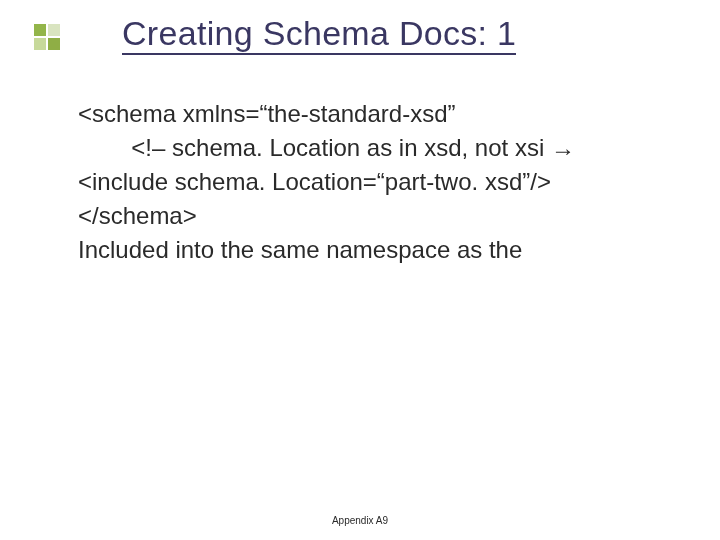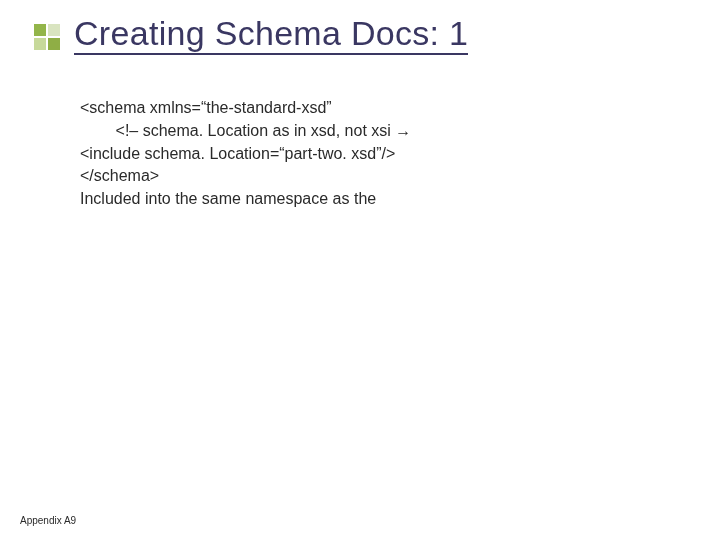--- a/index.html
+++ b/index.html
@@ -6,20 +6,21 @@
     html, body { width: 720px; height: 540px; overflow: hidden; }
     body {
       background: #ffffff;
       font-family: Verdana, Geneva, sans-serif;
       position: relative;
     }
     .header {
       display: flex;
       align-items: flex-start;
       padding: 14px 0 0 34px;
+      gap: 48px;
     }
     .bullet-grid {
       display: grid;
       grid-template-columns: repeat(2, 12px);
       grid-template-rows: repeat(2, 12px);
       gap: 2px;
       margin-right: 14px;
       margin-top: 10px;
       flex-shrink: 0;
     }
@@ -35,35 +36,34 @@
       font-size: 34px;
       color: #3a3762;
       font-weight: 400;
       letter-spacing: 0.3px;
       border-bottom: 2px solid #3a3762;
       padding-bottom: 0px;
       line-height: 1.15;
       display: inline-block;
     }
     .content {
-      padding: 42px 30px 0 40px;
-      font-size: 16px;
+      padding: 42px 30px 0 78px;
+      font-size: 24px;
       color: #2a2a2a;
       line-height: 1.42;
-      margin-left: 40px;
     }
     .content .line { white-space: pre; }
     .footer {
       position: absolute;
       bottom: 14px;
       left: 0;
       width: 100%;
       display: flex;
       align-items: center;
-      justify-content: flex-start;
+      justify-content: center;
       padding: 0 20px;
       font-size: 10px;
     }
     .footer-left {
       color: #2a2a2a;
     }
     .footer-center {
       font-style: italic;
       color: #2a2a2a;
       text-align: center;

